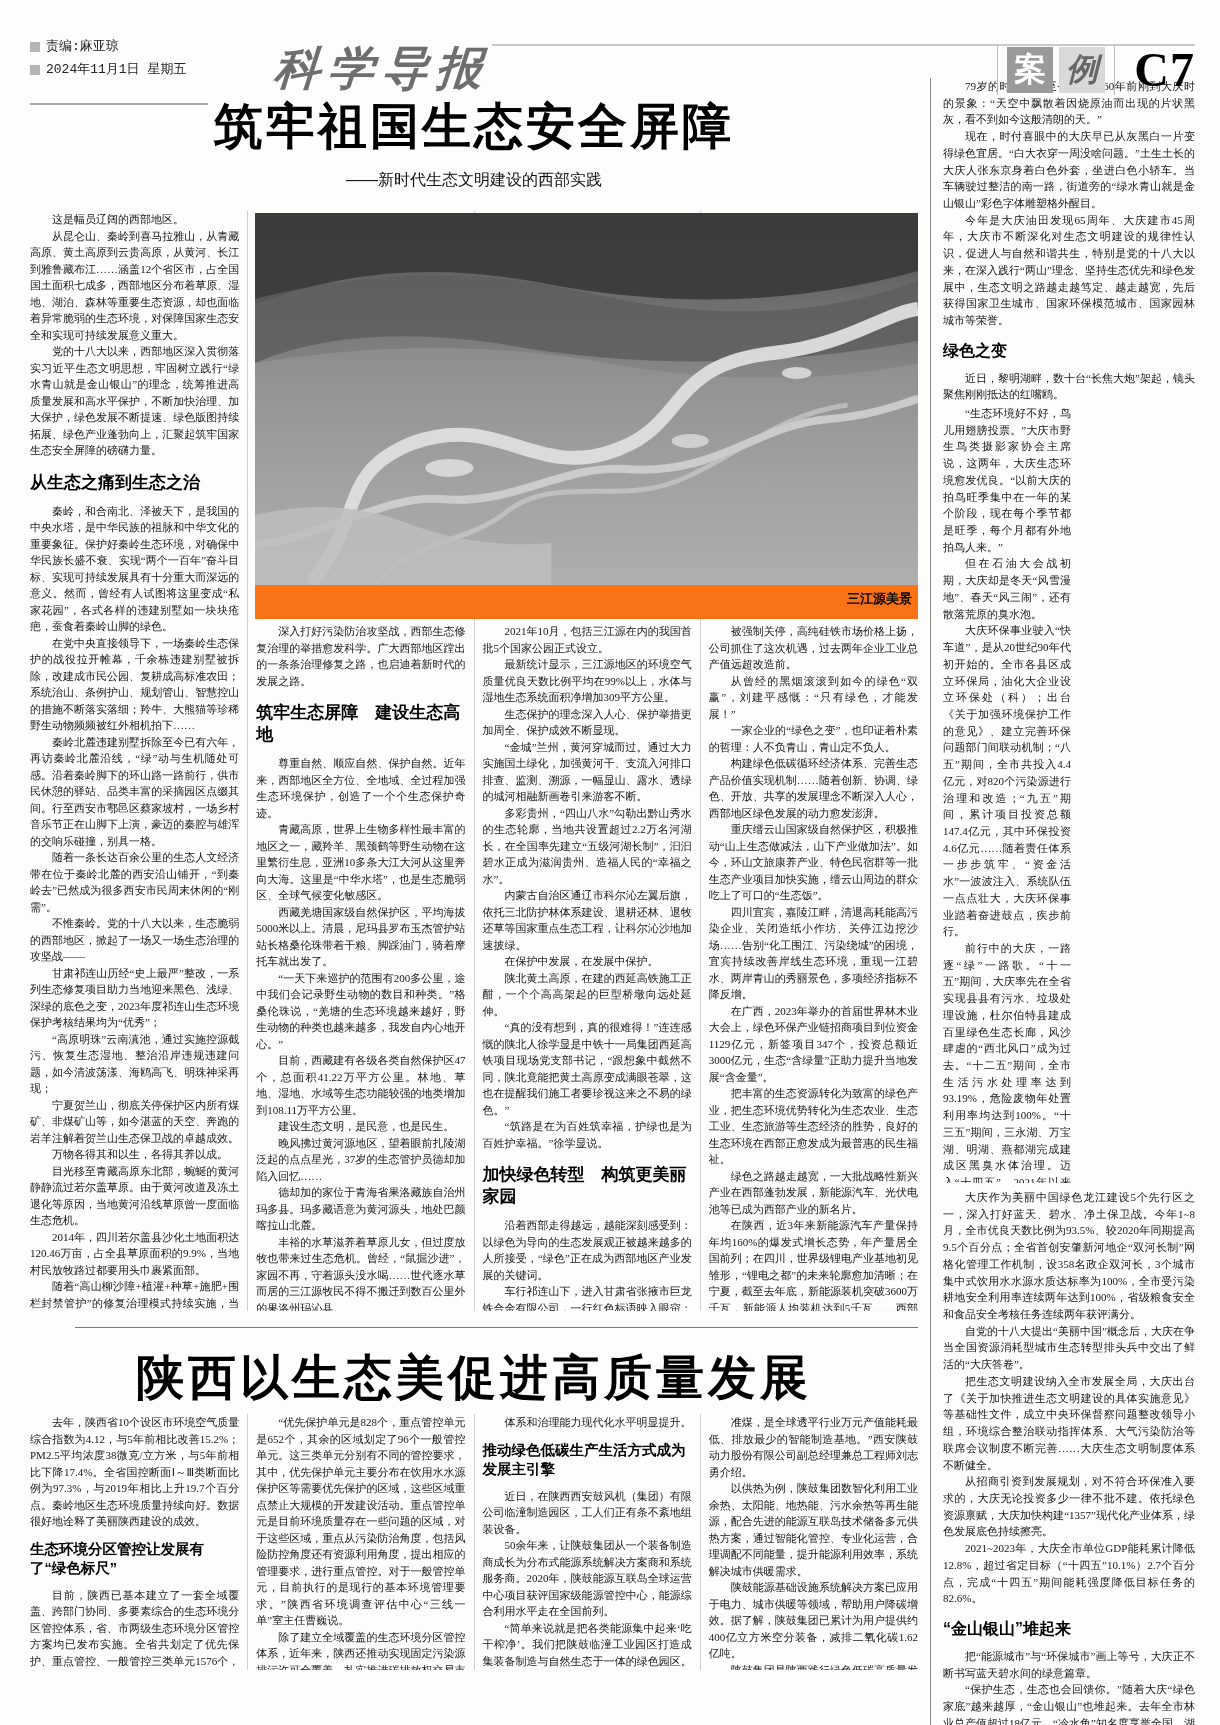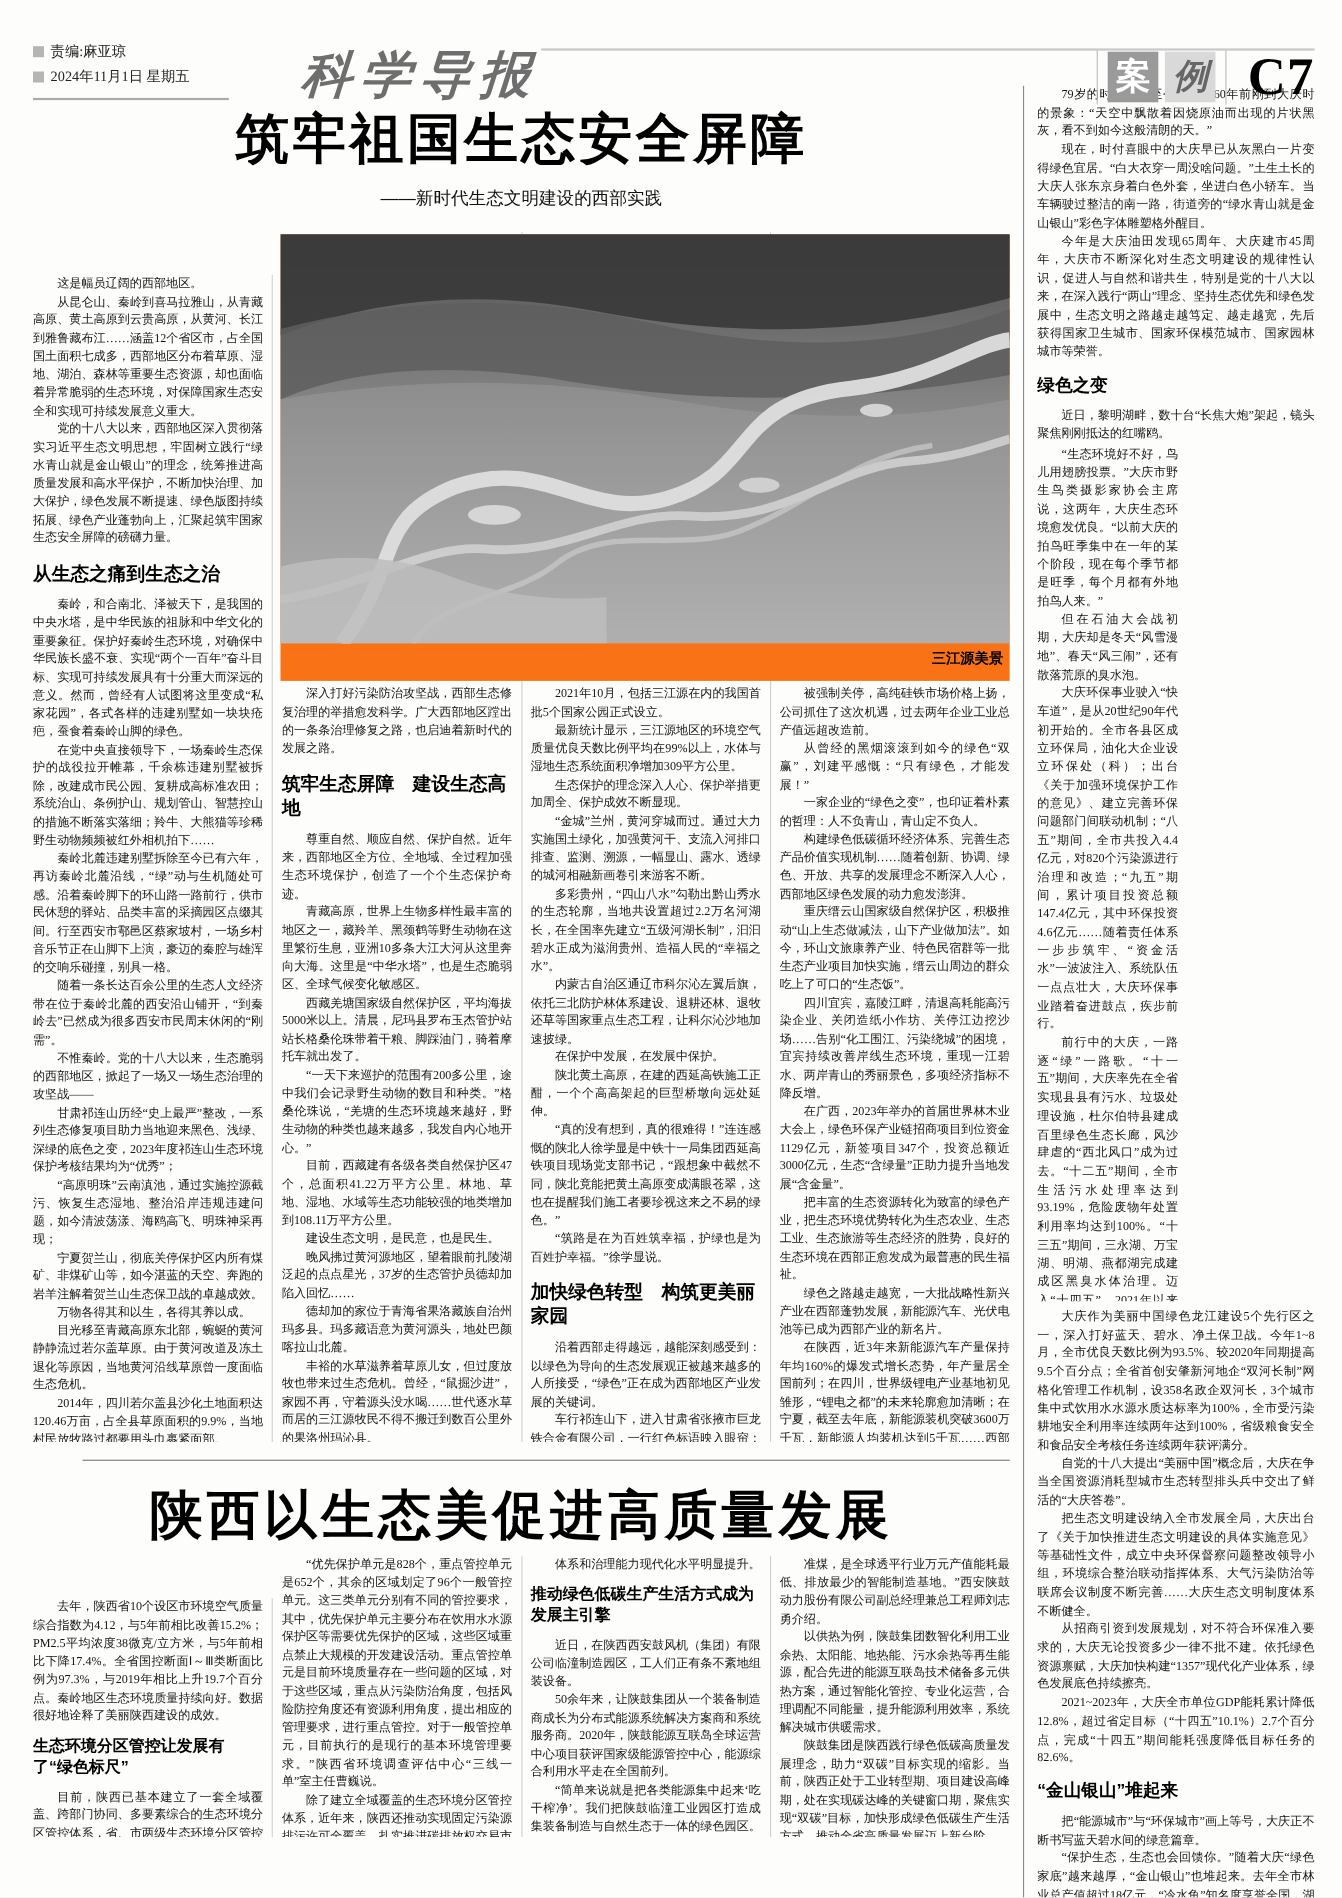--- a/index.html
+++ b/index.html
@@ -1,22 +1,22 @@
 <!DOCTYPE html>
 <html><head>
 <meta charset="utf-8">
 <style>
   html,body{margin:0;padding:0;background:#e9e7e2;}
   .page{position:relative;width:1220px;height:1725px;background:#fdfdfb;overflow:hidden;
         font-family:"Liberation Serif",serif;color:#141414;box-sizing:border-box;}
   
   .hdr{position:relative;display:flex;align-items:flex-start;padding:36px 25px 0 30px;height:78px;box-sizing:border-box;}
   .hdr-line{position:absolute;top:44px;left:492px;right:25px;height:2px;background:#c9c9c9;}
-  .edit-box{width:178px;border-bottom:2px solid #aaa;padding-bottom:7px;
-            font-family:Liberation Serif, serif;font-size:13px;color:#222;line-height:1.75;}
+  .edit-box{width:178px;border-bottom:2px solid #aaa;padding-bottom:21px;
+            font-family:Liberation Mono, monospace;font-size:13px;color:#222;line-height:1.75;}
   .edit-box .row{display:flex;align-items:center;gap:6px;white-space:nowrap;}
   .sq{display:inline-block;width:10px;height:10px;background:#b5b5b5;flex:0 0 auto;}
   .masthead{margin-left:66px;margin-top:2px;font-size:46px;font-weight:bold;font-style:italic;
             color:#6e6e6e;letter-spacing:8px;font-family:"Liberation Serif",serif;transform:skewX(-4deg);}
   .badge-wrap{margin-left:auto;display:flex;align-items:center;margin-top:6px;}
   .vbar{width:1px;height:50px;background:#bbb;margin:0 9px;}
   .badge{width:46px;height:46px;display:flex;align-items:center;justify-content:center;
          font-size:32px;font-weight:bold;font-family:"Liberation Sans",sans-serif;}
   .badge-an{background:#9a9a9a;color:#fff;}
   .badge-li{background:#d9d9d9;color:#666;font-family:"Liberation Serif",serif;font-style:italic;}
@@ -25,21 +25,21 @@
   .content{display:flex;padding:0 25px 0 30px;box-sizing:border-box;}
   .main-left{width:900px;flex:0 0 auto;padding-right:12px;box-sizing:border-box;}
   .dq{flex:1;border-left:1px solid #8a8a8a;padding-left:12px;box-sizing:border-box;min-height:1600px;}
   
   .h1{text-align:center;font-family:"Liberation Sans",sans-serif;font-weight:900;font-size:49px;
       letter-spacing:3px;margin:16px 0 10px;color:#000;}
   .sub{text-align:center;font-family:"Liberation Sans",sans-serif;font-size:16px;margin:0 0 20px;color:#111;}
   .topcols{position:relative;height:1100px;overflow:hidden;display:flex;}
   .tcol{flex:1;padding:0 8px;border-right:1px solid #cfcfcf;font-size:11px;line-height:1.5;
         text-align:justify;overflow:hidden;box-sizing:border-box;}
-  .tcol.first{padding-left:0;margin-top:39px;}
+  .tcol.first{padding-left:0;}
   .tcol.last{border-right:none;padding-right:0;}
   .tcol.under-photo{padding-top:412px;}
   .para{text-indent:2em;margin:0;}
   .shead{font-family:"Liberation Sans",sans-serif;font-weight:bold;font-size:17px;margin:13px 0 9px;
          text-indent:0;text-align:left;color:#000;line-height:1.3;}
   .photo-wrap{position:absolute;top:2px;left:225px;right:0;height:406px;background:#f97316;}
   .photo-wrap svg{display:block;width:100%;height:372px;}
   .caption{margin-top:5px;text-align:right;font-family:"Liberation Sans",sans-serif;
            font-size:13px;font-weight:bold;padding-right:6px;color:#000;}
   
@@ -198,20 +198,21 @@
           <div class="tcol">
               <p class="para">体系和治理能力现代化水平明显提升。</p>
               <div class="shead2">推动绿色低碳生产生活方式成为发展主引擎</div>
               <p class="para">近日，在陕西西安鼓风机（集团）有限公司临潼制造园区，工人们正有条不紊地组装设备。</p>
               <p class="para">50余年来，让陕鼓集团从一个装备制造商成长为分布式能源系统解决方案商和系统服务商。2020年，陕鼓能源互联岛全球运营中心项目获评国家级能源管控中心，能源综合利用水平走在全国前列。</p>
               <p class="para">“简单来说就是把各类能源集中起来‘吃干榨净’。我们把陕鼓临潼工业园区打造成集装备制造与自然生态于一体的绿色园区。2023年，陕鼓能源工业园区万元产值综合能耗3.71千克标</p>
             </div>
           <div class="tcol last">
               <p class="para">准煤，是全球透平行业万元产值能耗最低、排放最少的智能制造基地。”西安陕鼓动力股份有限公司副总经理兼总工程师刘志勇介绍。</p>
               <p class="para">以供热为例，陕鼓集团数智化利用工业余热、太阳能、地热能、污水余热等再生能源，配合先进的能源互联岛技术储备多元供热方案，通过智能化管控、专业化运营，合理调配不同能量，提升能源利用效率，系统解决城市供暖需求。</p>
+              <p class="para">陕鼓能源基础设施系统解决方案已应用于电力、城市供暖等领域，帮助用户降碳增效。据了解，陕鼓集团已累计为用户提供约400亿立方米空分装备，减排二氧化碳1.62亿吨。</p>
               <p class="para">陕鼓集团是陕西践行绿色低碳高质量发展理念，助力“双碳”目标实现的缩影。当前，陕西正处于工业转型期、项目建设高峰期，处在实现碳达峰的关键窗口期，聚焦实现“双碳”目标，加快形成绿色低碳生产生活方式，推动全省高质量发展迈上新台阶。</p>
             </div>
         </div>
       </div>
     </div>
 
     <div class="dq">
       <div class="dq-blocks">
           <p class="para">79岁的时付喜，至今仍记得60年前刚到大庆时的景象：“天空中飘散着因烧原油而出现的片状黑灰，看不到如今这般清朗的天。”</p>
           <p class="para">现在，时付喜眼中的大庆早已从灰黑白一片变得绿色宜居。“白大衣穿一周没啥问题。”土生土长的大庆人张东京身着白色外套，坐进白色小轿车。当车辆驶过整洁的南一路，街道旁的“绿水青山就是金山银山”彩色字体雕塑格外醒目。</p>

